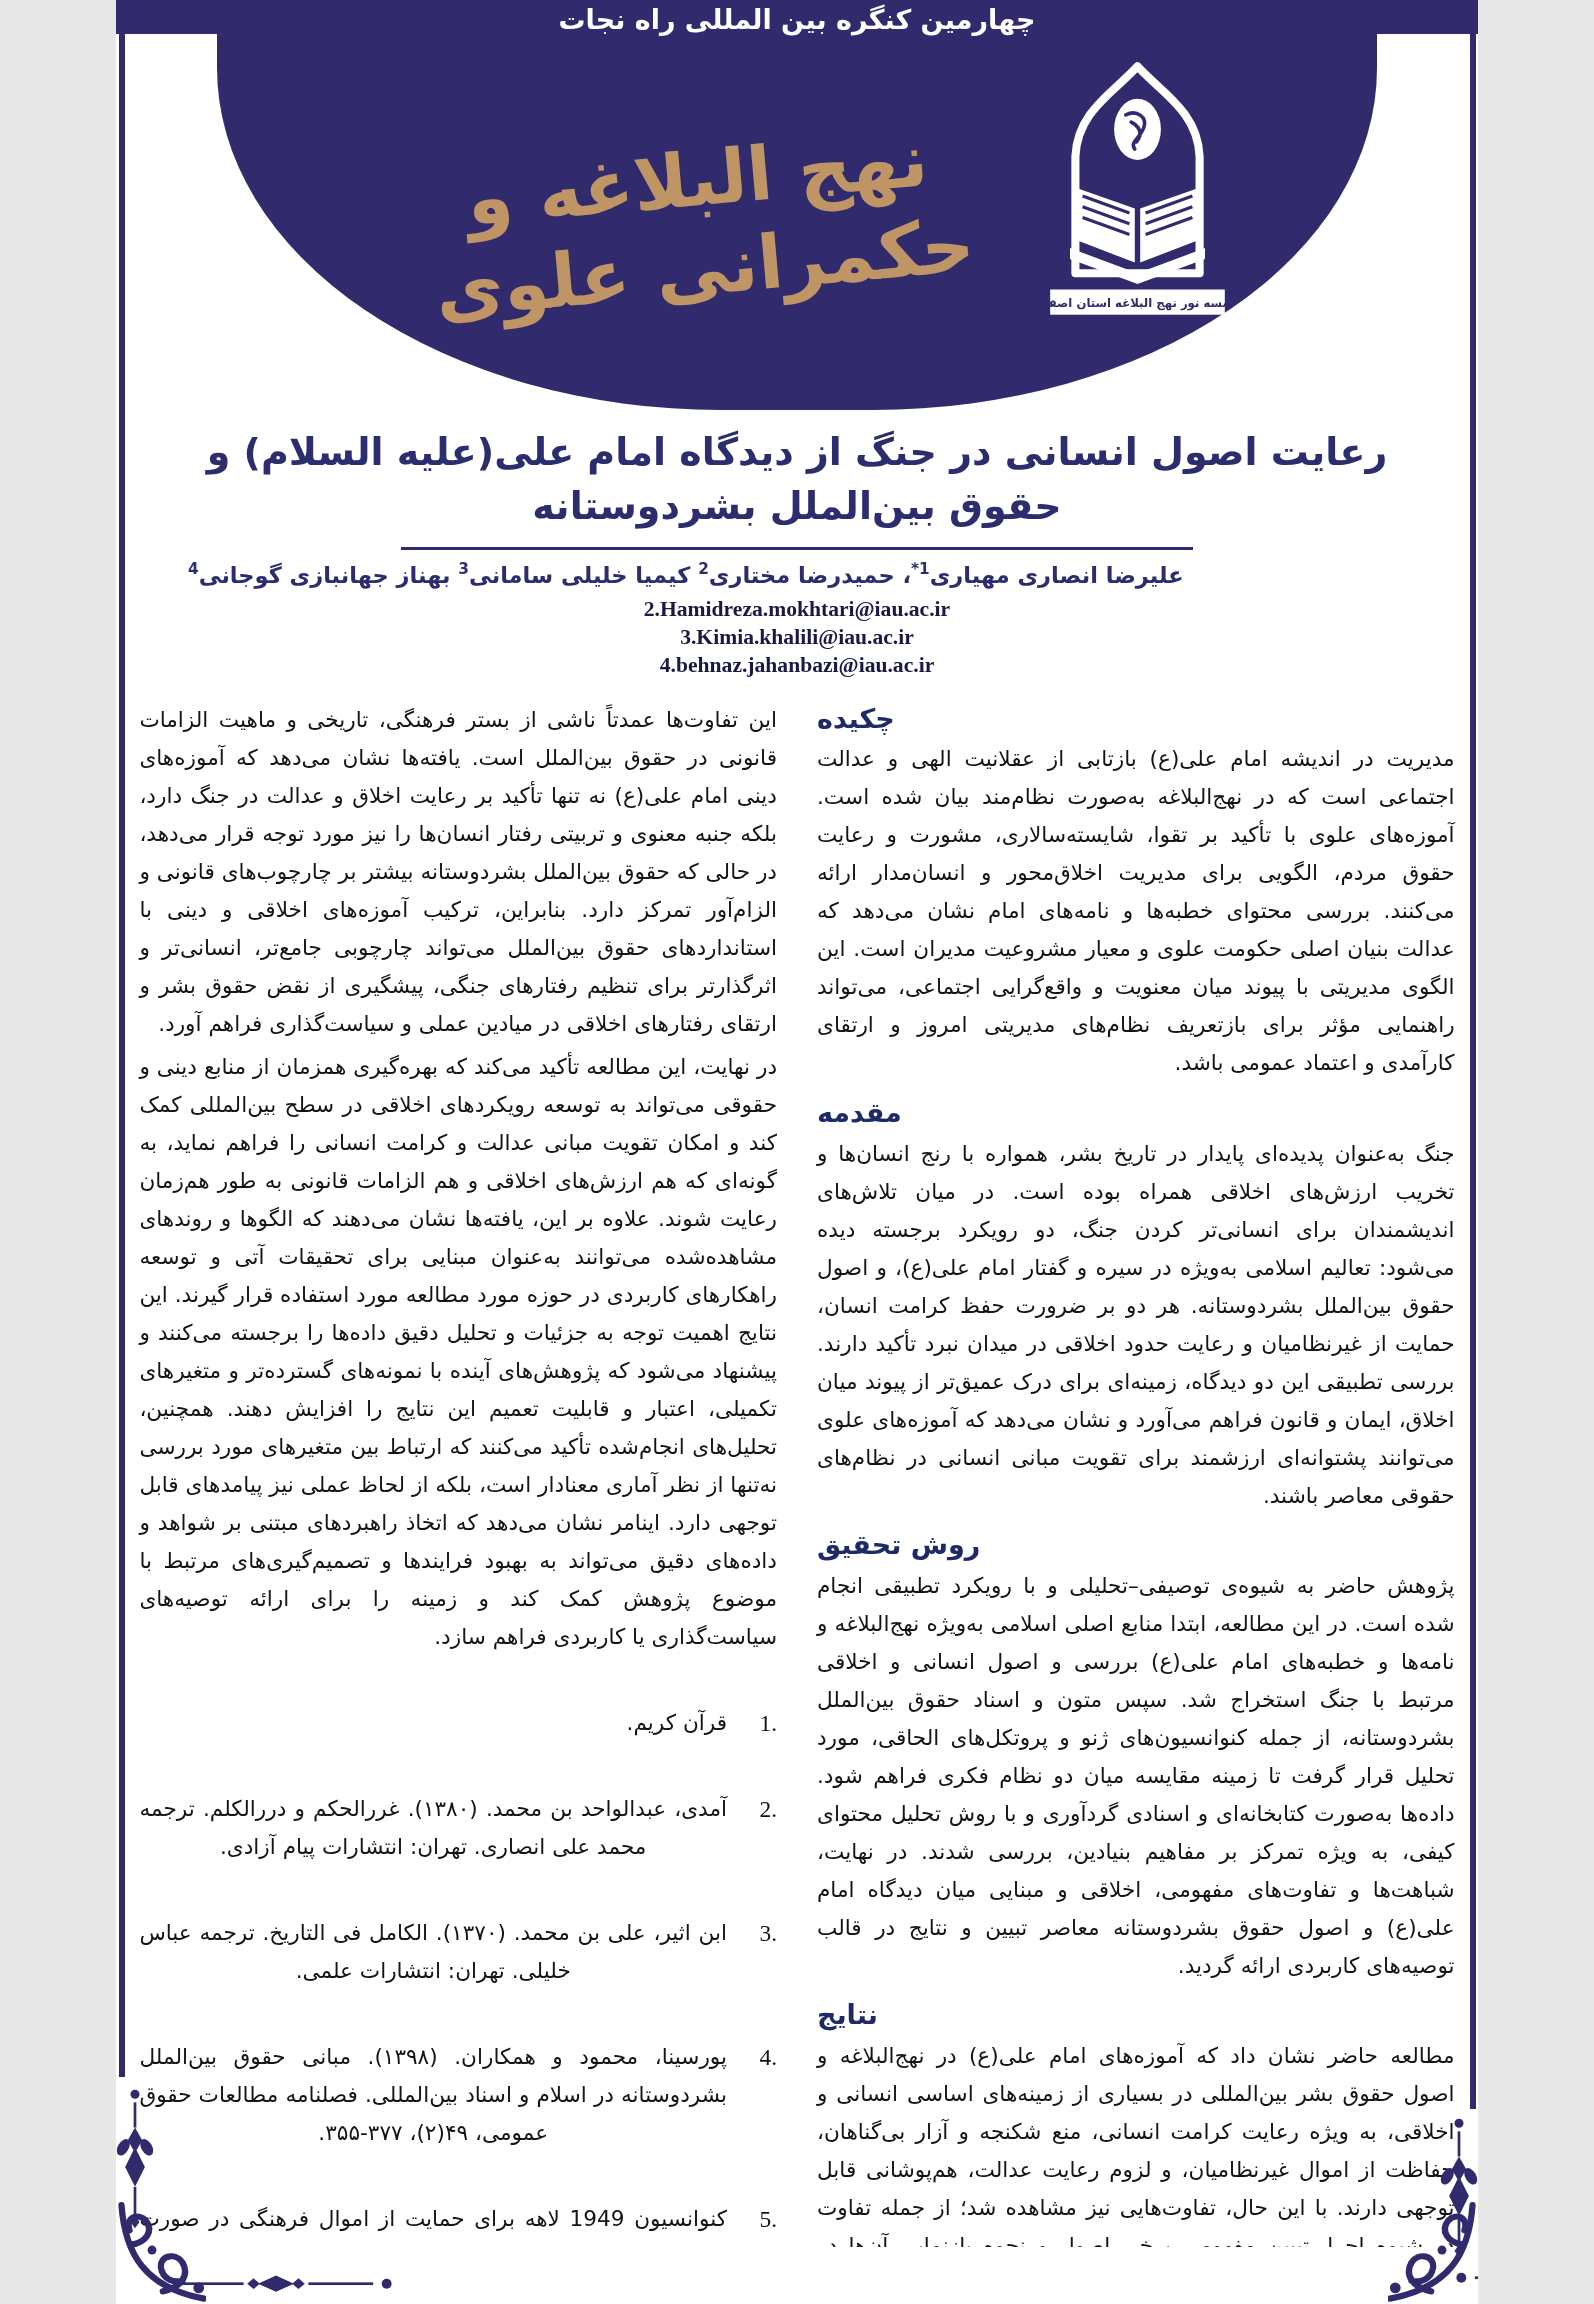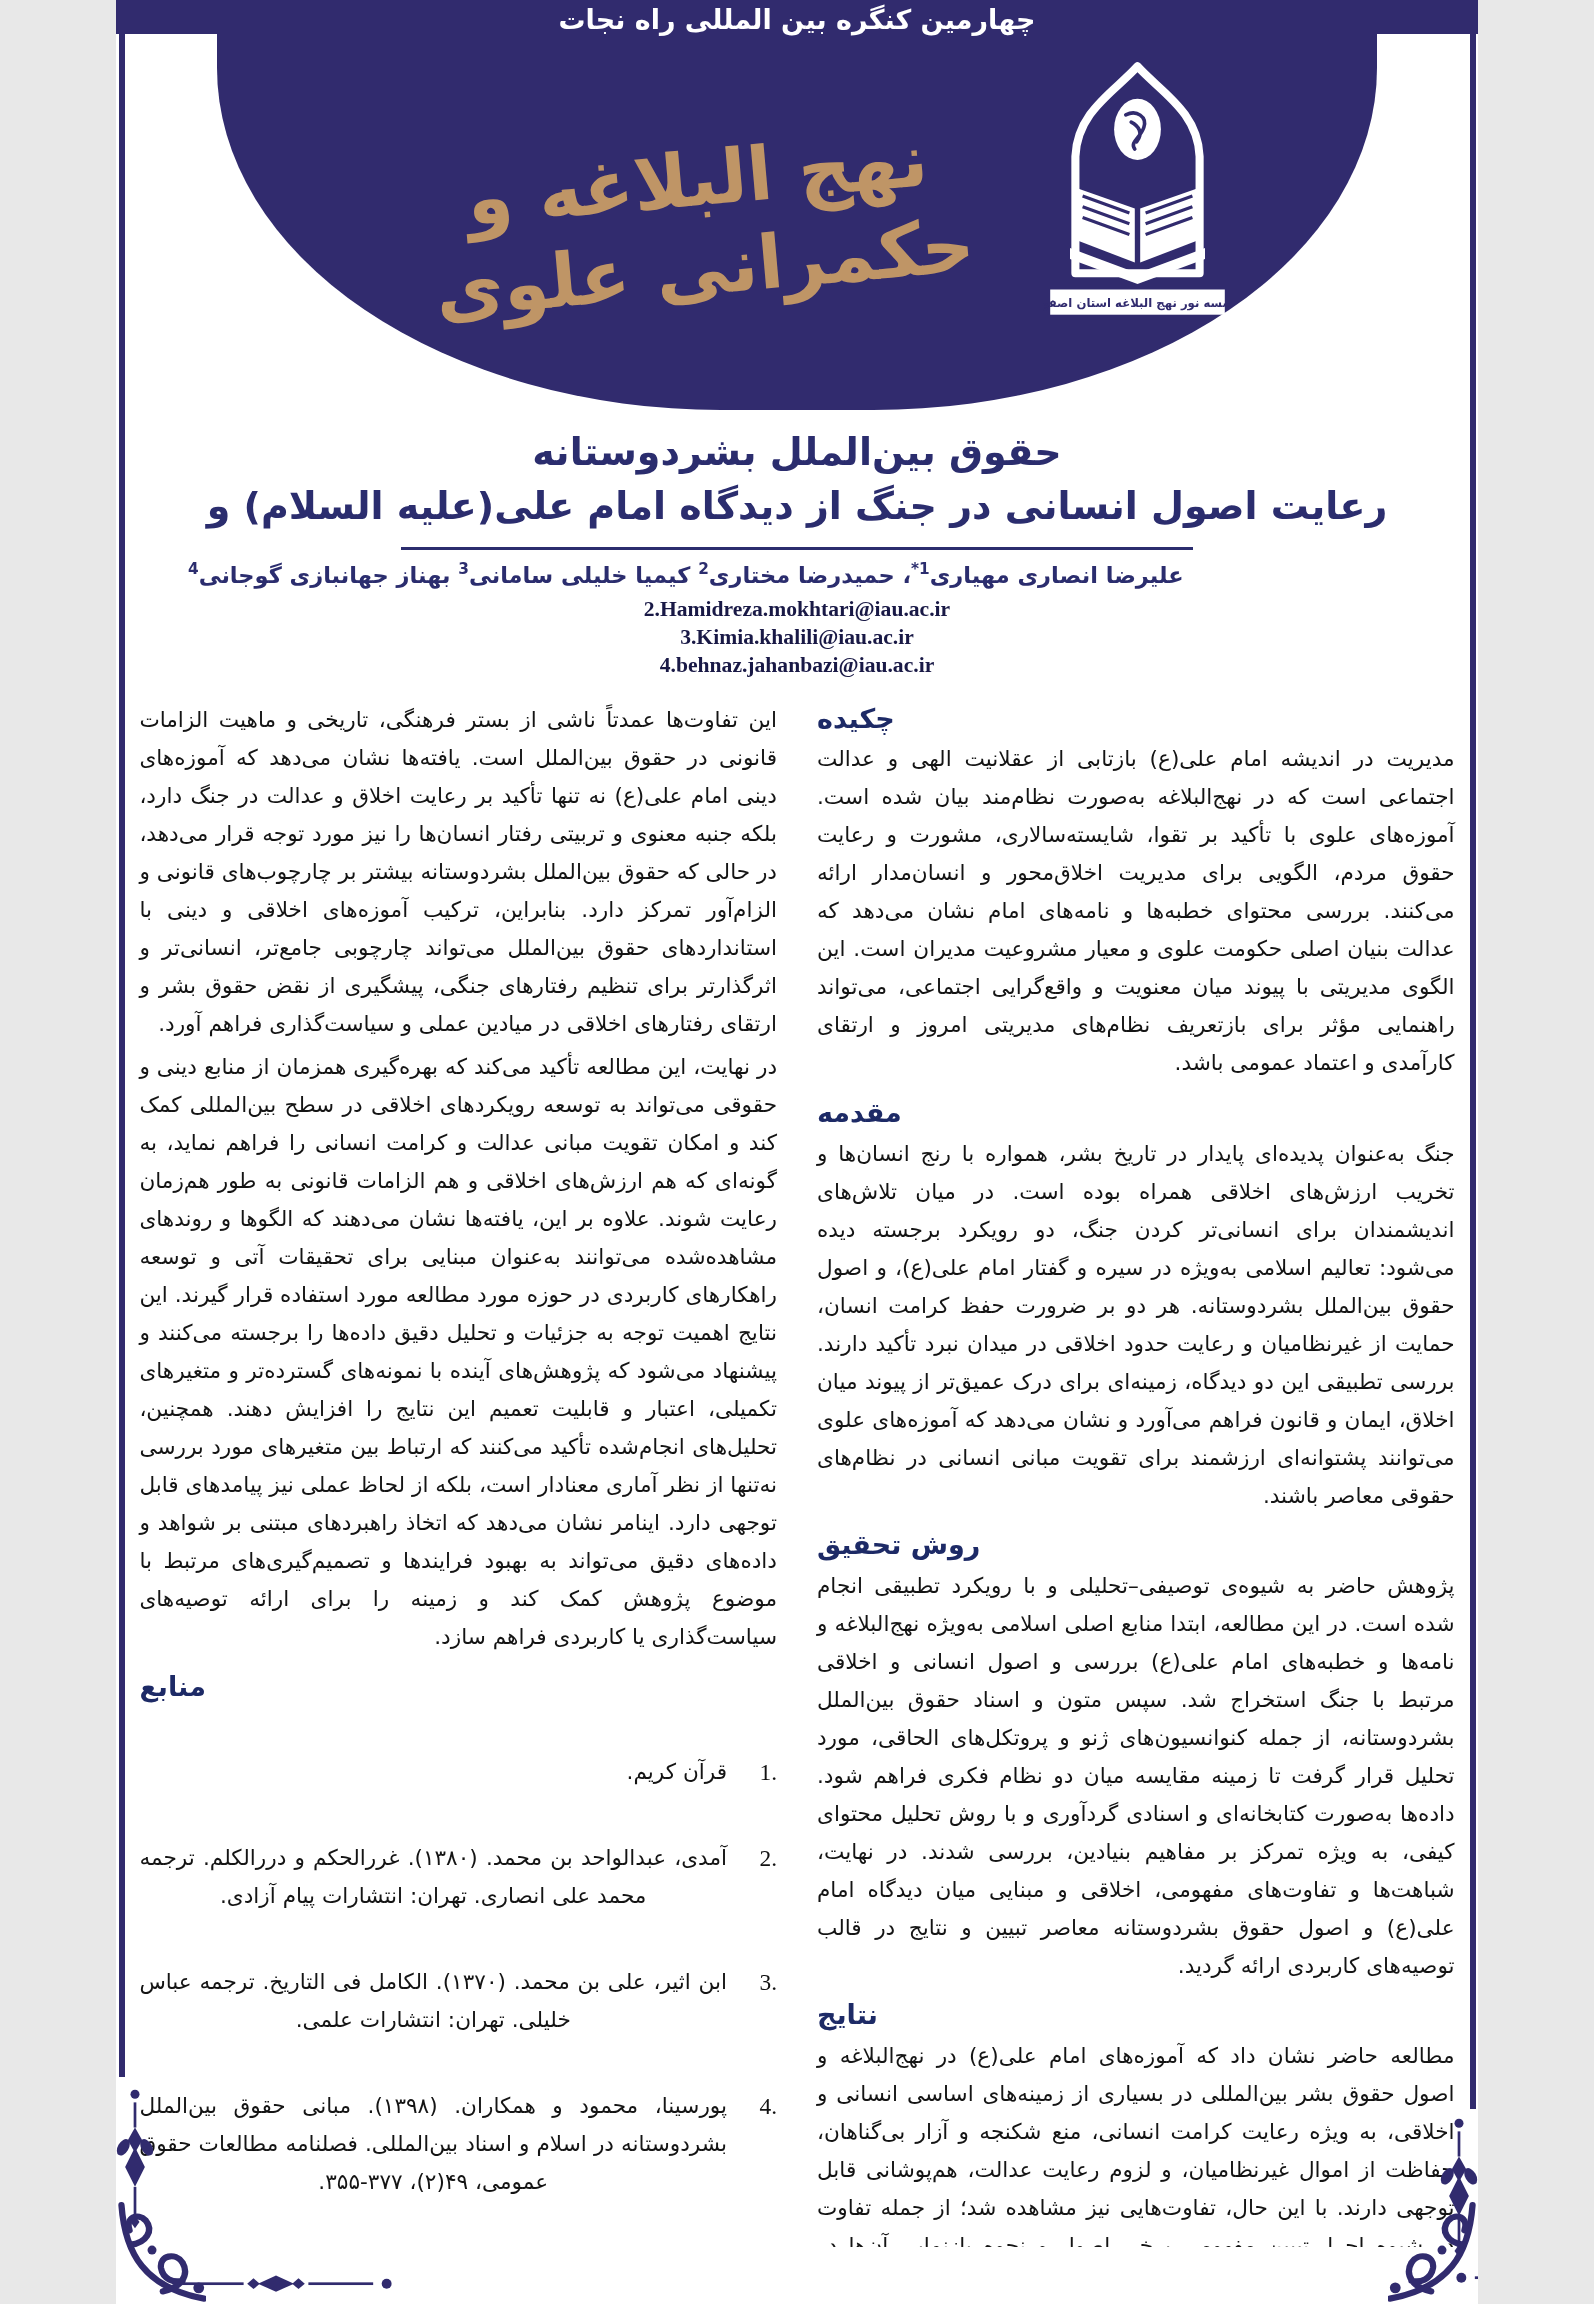--- a/index.html
+++ b/index.html
@@ -109,22 +109,22 @@
         <path d="M30 210 L105 238 L180 210 L180 222 L105 250 L30 222 Z" fill="#ffffff"></path>
 
         <rect x="8" y="256" width="194" height="28" fill="#ffffff"></rect>
         <text x="105" y="276" text-anchor="middle" font-size="13" font-weight="bold" fill="#312b6e" font-family="DejaVu Sans, sans-serif">موسسه نور نهج البلاغه استان اصفهان</text>
       </svg>
     </div>
   </div>
 
   <div class="title-block">
     <div class="article-title">
+      <div>رعایت اصول انسانی در جنگ از دیدگاه امام علی(علیه السلام) و</div>
       <div>حقوق بین‌الملل بشردوستانه</div>
-      <div>رعایت اصول انسانی در جنگ از دیدگاه امام علی(علیه السلام) و</div>
     </div>
     <div class="title-rule"></div>
 
     <div class="authors-line">
       <span class="author">علیرضا انصاری مهیاری</span><sup>*1</sup><span>، </span>
       <span class="author">حمیدرضا مختاری</span><sup>2</sup><span> </span>
       <span class="author">کیمیا خلیلی سامانی</span><sup>3</sup><span></span>
       <span class="author">بهناز جهانبازی گوجانی</span><sup>4</sup>
     </div>
 
@@ -148,21 +148,20 @@
       <p class="para">پژوهش حاضر به شیوه‌ی توصیفی–تحلیلی و با رویکرد تطبیقی انجام شده است. در این مطالعه، ابتدا منابع اصلی اسلامی به‌ویژه نهج‌البلاغه و نامه‌ها و خطبه‌های امام علی(ع) بررسی و اصول انسانی و اخلاقی مرتبط با جنگ استخراج شد. سپس متون و اسناد حقوق بین‌الملل بشردوستانه، از جمله کنوانسیون‌های ژنو و پروتکل‌های الحاقی، مورد تحلیل قرار گرفت تا زمینه مقایسه میان دو نظام فکری فراهم شود. داده‌ها به‌صورت کتابخانه‌ای و اسنادی گردآوری و با روش تحلیل محتوای کیفی، به ویژه تمرکز بر مفاهیم بنیادین، بررسی شدند. در نهایت، شباهت‌ها و تفاوت‌های مفهومی، اخلاقی و مبنایی میان دیدگاه امام علی(ع) و اصول حقوق بشردوستانه معاصر تبیین و نتایج در قالب توصیه‌های کاربردی ارائه گردید.</p>
 
       <h2 class="section-heading">نتایج</h2>
       <p class="para">مطالعه حاضر نشان داد که آموزه‌های امام علی(ع) در نهج‌البلاغه و اصول حقوق بشر بین‌المللی در بسیاری از زمینه‌های اساسی انسانی و اخلاقی، به ویژه رعایت کرامت انسانی، منع شکنجه و آزار بی‌گناهان، حفاظت از اموال غیرنظامیان، و لزوم رعایت عدالت، هم‌پوشانی قابل توجهی دارند. با این حال، تفاوت‌هایی نیز مشاهده شد؛ از جمله تفاوت در شیوه اجرا، تبیین مفهومی برخی اصول و نحوه بازنمایی آن‌ها در چارچوب حقوقی و تاریخی.</p>
     </div>
 
     <div class="col">
       <p class="para">این تفاوت‌ها عمدتاً ناشی از بستر فرهنگی، تاریخی و ماهیت الزامات قانونی در حقوق بین‌الملل است. یافته‌ها نشان می‌دهد که آموزه‌های دینی امام علی(ع) نه تنها تأکید بر رعایت اخلاق و عدالت در جنگ دارد، بلکه جنبه معنوی و تربیتی رفتار انسان‌ها را نیز مورد توجه قرار می‌دهد، در حالی که حقوق بین‌الملل بشردوستانه بیشتر بر چارچوب‌های قانونی و الزام‌آور تمرکز دارد. بنابراین، ترکیب آموزه‌های اخلاقی و دینی با استانداردهای حقوق بین‌الملل می‌تواند چارچوبی جامع‌تر، انسانی‌تر و اثرگذارتر برای تنظیم رفتارهای جنگی، پیشگیری از نقض حقوق بشر و ارتقای رفتارهای اخلاقی در میادین عملی و سیاست‌گذاری فراهم آورد.</p>
       <p class="para">در نهایت، این مطالعه تأکید می‌کند که بهره‌گیری همزمان از منابع دینی و حقوقی می‌تواند به توسعه رویکردهای اخلاقی در سطح بین‌المللی کمک کند و امکان تقویت مبانی عدالت و کرامت انسانی را فراهم نماید، به گونه‌ای که هم ارزش‌های اخلاقی و هم الزامات قانونی به طور هم‌زمان رعایت شوند. علاوه بر این، یافته‌ها نشان می‌دهند که الگوها و روندهای مشاهده‌شده می‌توانند به‌عنوان مبنایی برای تحقیقات آتی و توسعه راهکارهای کاربردی در حوزه مورد مطالعه مورد استفاده قرار گیرند. این نتایج اهمیت توجه به جزئیات و تحلیل دقیق داده‌ها را برجسته می‌کنند و پیشنهاد می‌شود که پژوهش‌های آینده با نمونه‌های گسترده‌تر و متغیرهای تکمیلی، اعتبار و قابلیت تعمیم این نتایج را افزایش دهند. همچنین، تحلیل‌های انجام‌شده تأکید می‌کنند که ارتباط بین متغیرهای مورد بررسی نه‌تنها از نظر آماری معنادار است، بلکه از لحاظ عملی نیز پیامدهای قابل توجهی دارد. اینامر نشان می‌دهد که اتخاذ راهبردهای مبتنی بر شواهد و داده‌های دقیق می‌تواند به بهبود فرایندها و تصمیم‌گیری‌های مرتبط با موضوع پژوهش کمک کند و زمینه را برای ارائه توصیه‌های سیاست‌گذاری یا کاربردی فراهم سازد.</p>
 
-      <h2 class="section-heading">منابع</h2>
       <ol class="refs">
         <li>قرآن کریم.</li>
         <li>آمدی، عبدالواحد بن محمد. (۱۳۸۰). غررالحکم و دررالکلم. ترجمه محمد علی انصاری. تهران: انتشارات پیام آزادی.</li>
         <li>ابن اثیر، علی بن محمد. (۱۳۷۰). الکامل فی التاریخ. ترجمه عباس خلیلی. تهران: انتشارات علمی.</li>
         <li>پورسینا، محمود و همکاران. (۱۳۹۸). مبانی حقوق بین‌الملل بشردوستانه در اسلام و اسناد بین‌المللی. فصلنامه مطالعات حقوق عمومی، ۴۹(۲)، ۳۷۷-۳۵۵.</li>
         <li>کنوانسیون 1949 لاهه برای حمایت از اموال فرهنگی در صورت بروز مخاصمه مسلحانه.</li>
       </ol>
     </div>
   </div>
 

